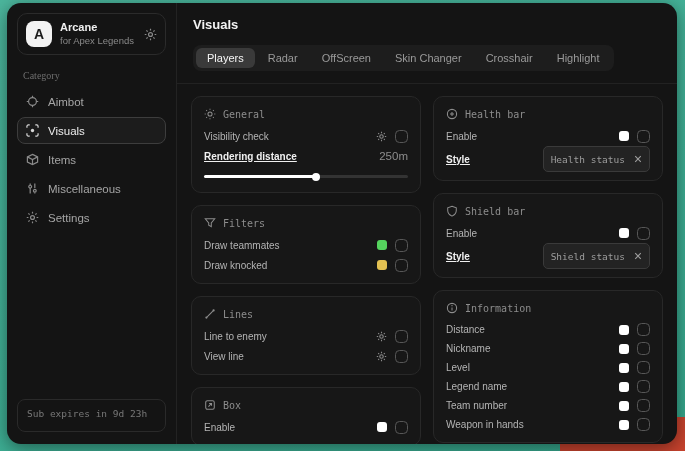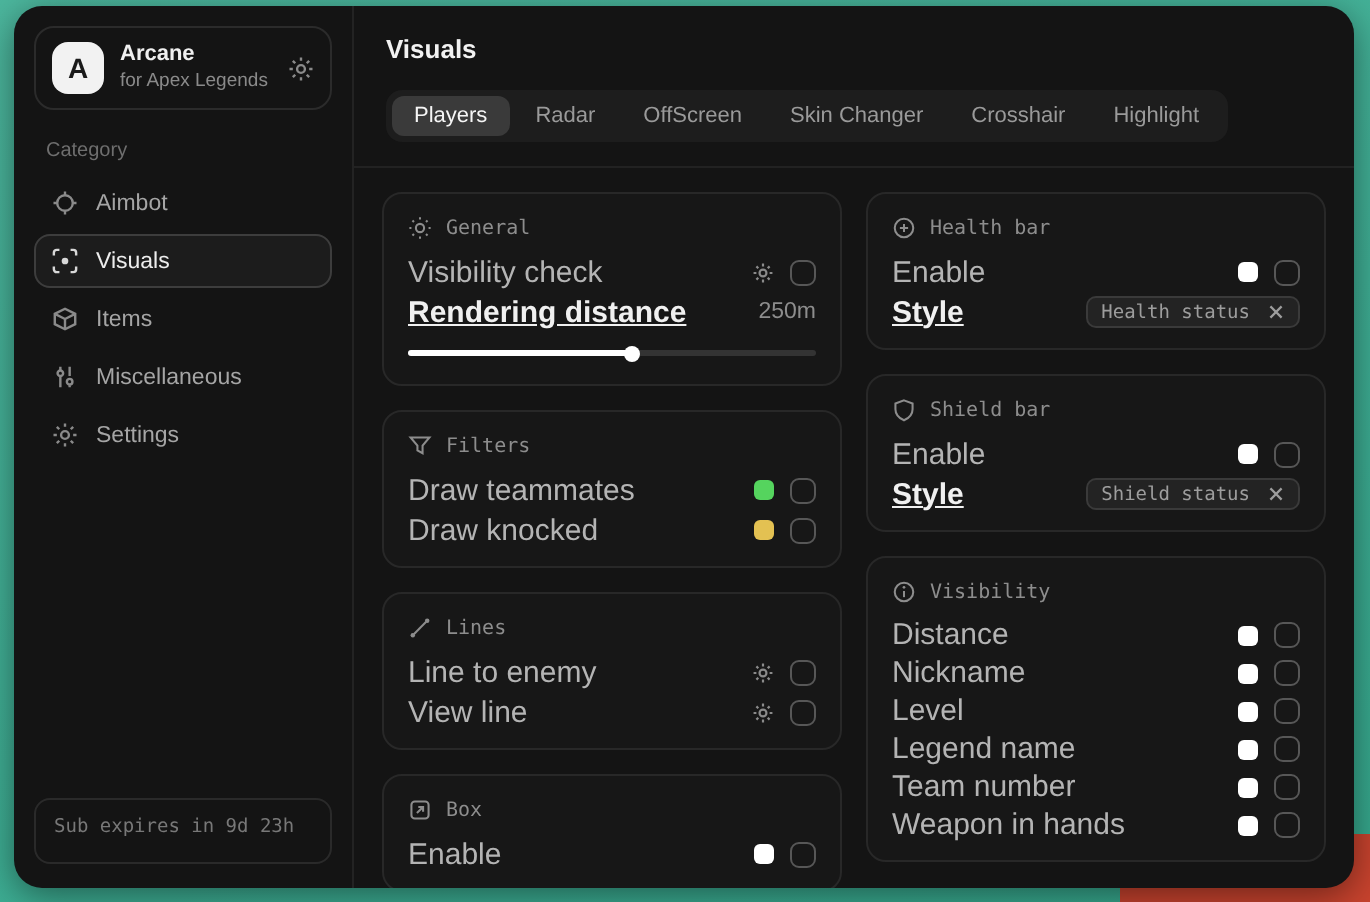--- a/index.html
+++ b/index.html
@@ -21,21 +21,21 @@
   .logo-card { border: 1px solid #2b2b2b; border-radius: 10px; padding: 7px 8px;
                display: flex; align-items: center; gap: 8px; }
   .logo-badge { width: 26px; height: 26px; background: #f2f2f2; border-radius: 8px;
                 color: #1a1a1a; font-weight: 700; font-size: 14px;
                 display: grid; place-items: center; }
   .logo-text { line-height: 1.25; }
   .logo-title { font-size: 11px; font-weight: 700; color: #f0f0f0; }
   .logo-sub { font-size: 9.5px; color: #8a8a8a; }
   .logo-gear { margin-left: auto; color: #8a8a8a; display: grid; place-items: center; }
 
-  .category { margin: 15px 6px 7px; font-size: 10px; color: #6e6e6e; }
+  .category { margin: 15px 6px 7px; font-size: 10px; color: #6e6e6e; font-family: Liberation Serif, serif; }
 
   .nav-item { height: 27px; display: flex; align-items: center; gap: 9px;
               padding: 0 8px; border-radius: 8px; border: 1px solid transparent;
               color: #a5a5a5; font-size: 11.5px; margin-bottom: 2px; cursor: pointer; }
   .nav-item .icn { color: #8a8a8a; display: grid; place-items: center; }
   .nav-item.active { border-color: #3d3d3d; background: #1c1c1c; color: #ededed; }
   .nav-item.active .icn { color: #d8d8d8; }
 
   .status-card { margin-top: auto; border: 1px solid #2a2a2a; border-radius: 8px;
                  padding: 8px 9px; }
@@ -58,39 +58,39 @@
 
   .panel { border: 1px solid #282828; background: #171717; border-radius: 10px;
            padding: 8px 12px; }
   .panel-title { display: flex; align-items: center; gap: 7px; color: #8d8d8d;
                  font-family: "DejaVu Sans Mono", monospace; font-size: 10px;
                  height: 18px; margin-bottom: 3px; }
   .panel-title .icn { display: grid; place-items: center; color: #8d8d8d; }
 
   .row { display: flex; align-items: center; justify-content: space-between; min-height: 20px; }
   .panel.info .row { min-height: 19px; }
-  .row-label { font-size: 15px; color: #b4b4b4; }
+  .row-label { font-size: 10px; color: #b4b4b4; }
   .row-label.bright { color: #f0f0f0; font-weight: 700; text-decoration: underline; }
   .row-value { font-size: 11.5px; color: #8d8d8d; }
   .controls { display: flex; align-items: center; gap: 8px; }
 
   .checkbox { width: 13px; height: 13px; border: 1.5px solid #575757; border-radius: 4.5px;
               cursor: pointer; flex: 0 0 13px; }
   .swatch { width: 10px; height: 10px; border-radius: 3px; cursor: pointer; flex: 0 0 10px; }
   .mini-gear { color: #8b8b8b; display: grid; place-items: center; cursor: pointer; }
 
   .slider { position: relative; height: 12px; margin: 4px 0 2px; cursor: pointer; }
   .slider-track { position: absolute; left: 0; right: 0; top: 5px; height: 3px;
                   background: #333; border-radius: 2px; }
   .slider-fill { position: absolute; left: 0; top: 5px; height: 3px;
                  background: #ffffff; border-radius: 2px; }
   .slider-thumb { position: absolute; right: -4px; top: -2.5px; width: 8px; height: 8px;
                   background: #fff; border-radius: 50%; }
 
-  .select { display: inline-flex; align-items: center; gap: 9px; height: 16px;
+  .select { display: inline-flex; align-items: center; gap: 9px; height: 26px;
             padding: 0 7px; background: #232323; border: 1px solid #3a3a3a;
             border-radius: 5px; cursor: pointer; }
   .select-text { font-family: "DejaVu Sans Mono", monospace; font-size: 9.5px; color: #9d9d9d; }
   .select .x { color: #9d9d9d; display: grid; place-items: center; }
 
   svg { display: block; }
 </style>
 </head>
 <body>
 
@@ -371,21 +371,21 @@
 
           <section class="panel info">
             <div class="panel-title">
               <span class="icn">
                 <svg width="12" height="12" viewBox="0 0 14 14" fill="none" stroke="currentColor" stroke-width="1.2">
                   <circle cx="7" cy="7" r="5.4"></circle>
                   <path d="M7 6.4V10"></path>
                   <circle cx="7" cy="4.3" r=".8" fill="currentColor" stroke="none"></circle>
                 </svg>
               </span>
-              <span>Visibility</span>
+              <span>Information</span>
             </div>
 
             <div class="row">
               <span class="row-label">Distance</span>
               <span class="controls">
                 <span class="swatch" style="background: rgb(255, 255, 255);"></span>
                 <span class="checkbox"></span>
               </span>
             </div>
             <div class="row">

